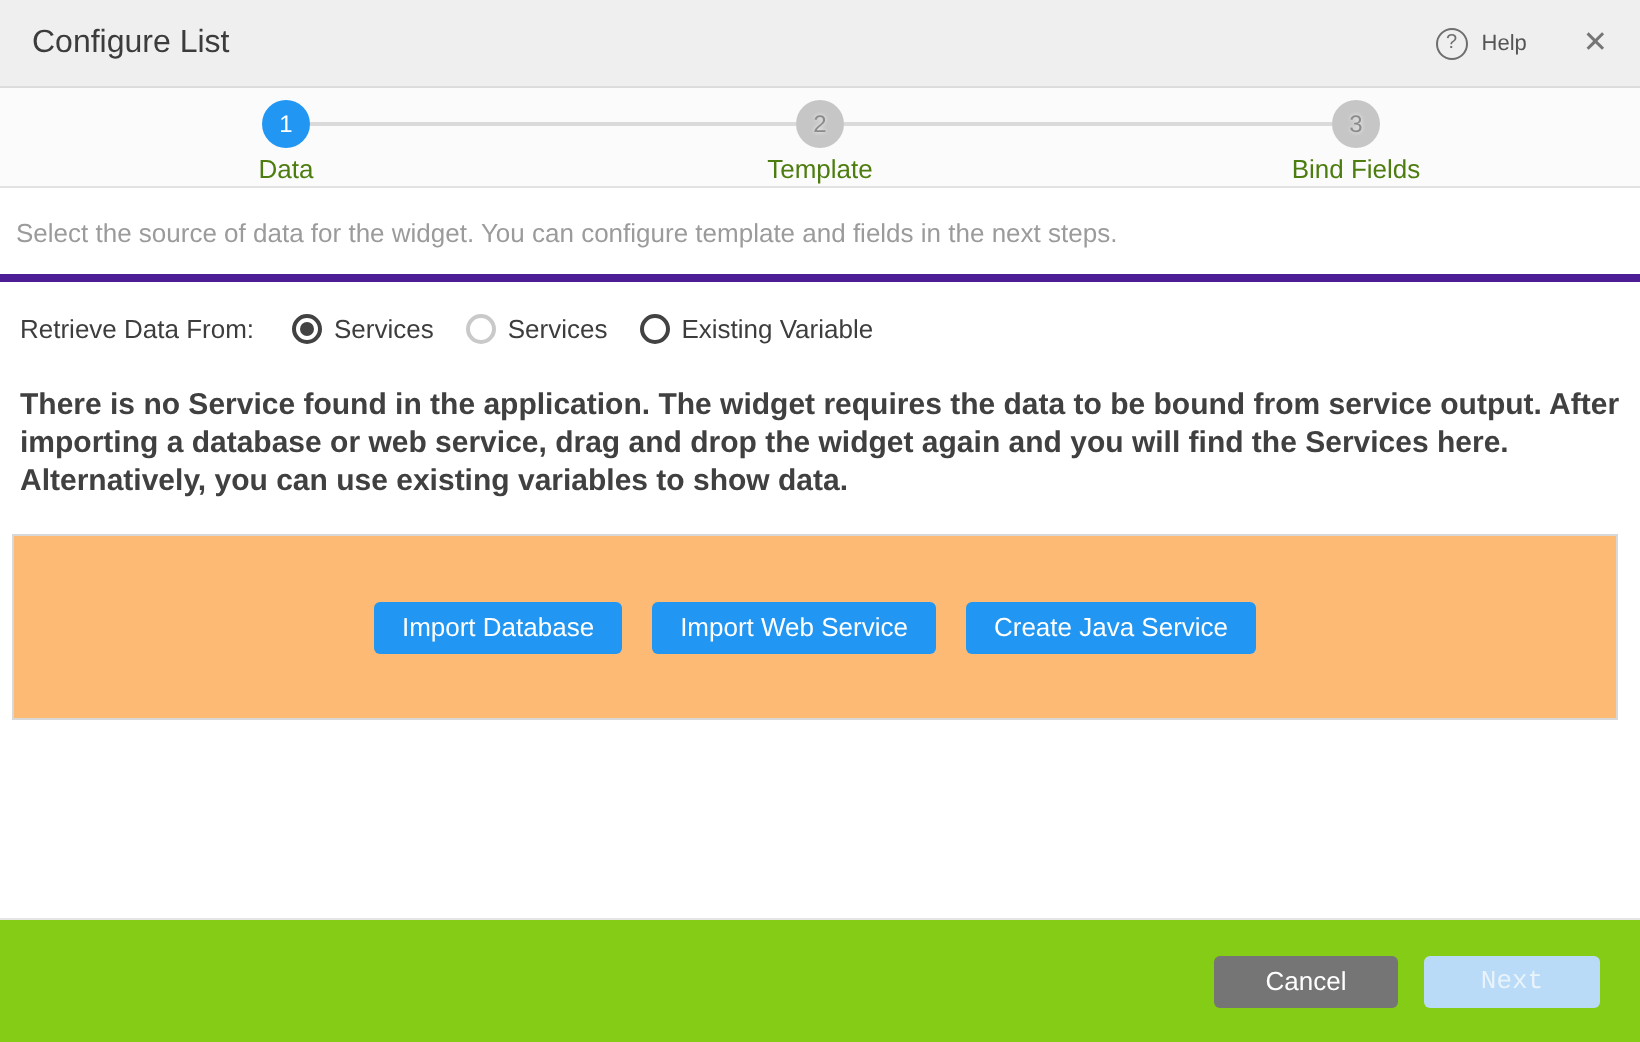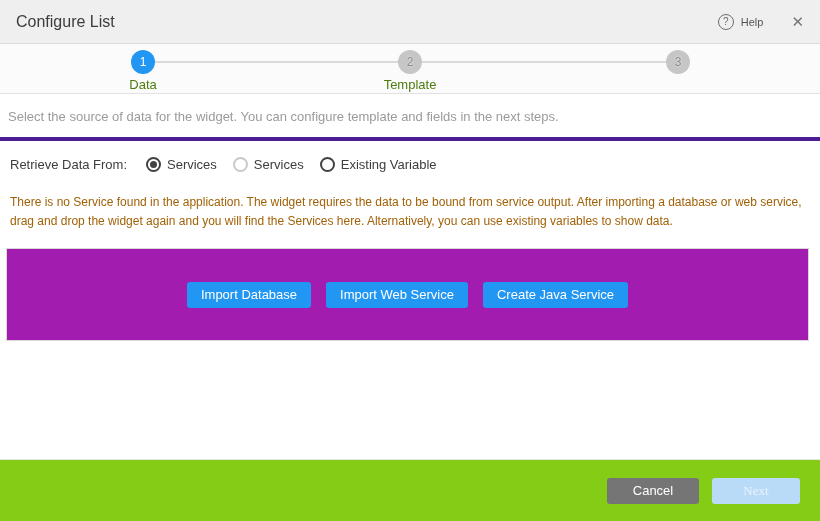--- a/index.html
+++ b/index.html
@@ -62,24 +62,24 @@
   .radio-group { display: flex; align-items: center; gap: 6px; margin-right: 16px; cursor: pointer; }
   .radio-circle {
     width: 15px; height: 15px; border-radius: 50%; border: 2px solid #424242;
     display: inline-flex; align-items: center; justify-content: center; background: #fff;
   }
   .radio-circle.checked::after {
     content: ""; width: 7px; height: 7px; border-radius: 50%; background: #424242; display: block;
   }
   .radio-circle.disabled { border-color: #c9c9c9; }
   .empty-message {
-    padding: 16px 10px 0 10px; font-size: 12px; color: #a16207; line-height: 19px;
+    padding: 16px 10px 0 10px; font-size: 15px; color: #404040; line-height: 19px; font-weight: bold;
   }
   .service-panel {
-    margin: 17px 11px 0 6px; height: 93px; background: #a21caf;
+    margin: 17px 11px 0 6px; height: 93px; background: #fdba74;
     border: 1px solid #d8d8d8;
     display: flex; align-items: center; justify-content: center; gap: 15px;
   }
   .btn-primary {
     height: 26px; padding: 0 14px; background: #2196f3; color: #ffffff;
     border: none; border-radius: 3px; font-size: 13px;
     font-family: "Liberation Sans", sans-serif; cursor: pointer;
   }
 
   
@@ -90,21 +90,21 @@
     padding-right: 20px; gap: 13px;
   }
   .btn-cancel {
     width: 92px; height: 26px; background: #757575; color: #ffffff;
     border: none; border-radius: 3px; font-size: 13px;
     font-family: "Liberation Sans", sans-serif; cursor: pointer;
   }
   .btn-next {
     width: 88px; height: 26px; background: #b9dbf7; color: #e9f3fc;
     border: none; border-radius: 3px; font-size: 13px;
-    font-family: Liberation Serif, serif; cursor: default;
+    font-family: Liberation Mono, monospace; cursor: default;
   }
 </style>
 </head>
 <body>
 
 <div class="dialog">
 
   <div class="header">
     <div class="title">Configure List</div>
     <div class="help">
@@ -118,20 +118,21 @@
     <div class="step-line l1" style="left:155px; width:243px;"></div>
     <div class="step-line l1" style="left:422px; width:244px;"></div>
 
     <div class="step-circle active" style="left:131px;">1</div>
     <div class="step-label" style="left:73px;">Data</div>
 
     <div class="step-circle inactive" style="left:398px;">2</div>
     <div class="step-label" style="left:340px;">Template</div>
 
     <div class="step-circle inactive" style="left:666px;">3</div>
+    <div class="step-label" style="left:608px;">Bind Fields</div>
   </div>
 
   <div class="instruction">Select the source of data for the widget. You can configure template and fields in the next steps.</div>
 
   <div class="radio-row">
     <span class="retrieve-label">Retrieve Data From:</span>
 
     <span class="radio-group">
       <span class="radio-circle checked"></span>
       <span>Services</span>

